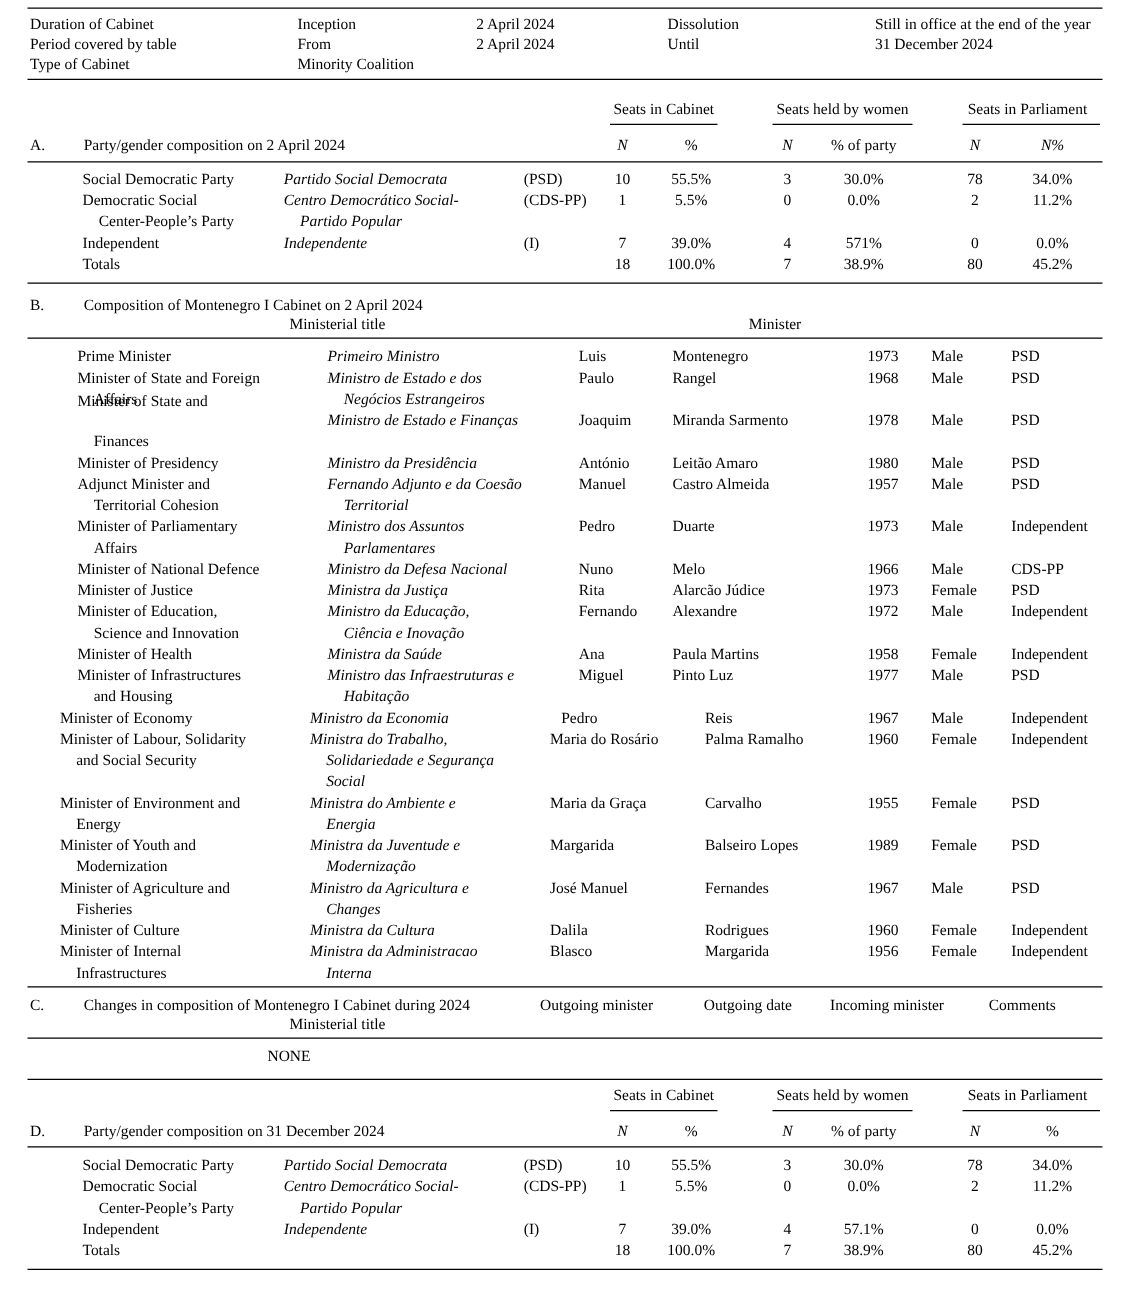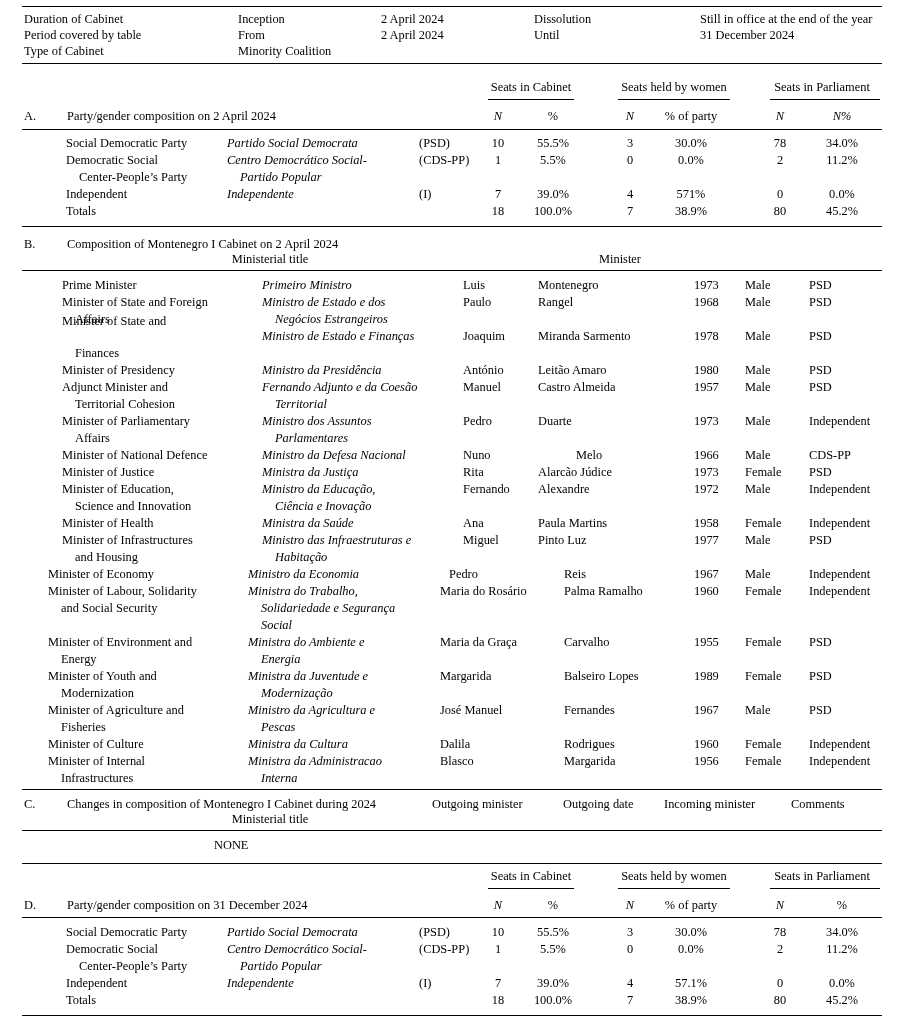--- a/index.html
+++ b/index.html
@@ -252,21 +252,21 @@
     <div class="t m-pt it indent" style="top:430px;">Parlamentares</div>
     <div class="t m-first" style="top:413px;">Pedro</div>
     <div class="t m-last" style="top:413px;">Duarte</div>
     <div class="t m-year" style="top:413px;">1973</div>
     <div class="t m-gender" style="top:413px;">Male</div>
     <div class="t m-party" style="top:413px;">Independent</div>
 
     <div class="t m-title" style="top:447px;">Minister of National Defence</div>
     <div class="t m-pt it" style="top:447px;">Ministro da Defesa Nacional</div>
     <div class="t m-first" style="top:447px;">Nuno</div>
-    <div class="t m-last" style="top:447px;margin-left:38px;">Melo</div>
+    <div class="t m-last" style="top:447px;">Melo</div>
     <div class="t m-year" style="top:447px;">1966</div>
     <div class="t m-gender" style="top:447px;">Male</div>
     <div class="t m-party" style="top:447px;">CDS-PP</div>
 
     <div class="t m-title" style="top:464px;">Minister of Justice</div>
     <div class="t m-pt it" style="top:464px;">Ministra da Justiça</div>
     <div class="t m-first" style="top:464px;">Rita</div>
     <div class="t m-last" style="top:464px;">Alarcão Júdice</div>
     <div class="t m-year" style="top:464px;">1973</div>
     <div class="t m-gender" style="top:464px;">Female</div>
@@ -335,21 +335,21 @@
     <div class="t it indent" style="top:685px; left:248px;">Modernização</div>
     <div class="t" style="top:668px; left:440px;">Margarida</div>
     <div class="t" style="top:668px; left:564px;">Balseiro Lopes</div>
     <div class="t m-year" style="top:668px;">1989</div>
     <div class="t m-gender" style="top:668px;">Female</div>
     <div class="t m-party" style="top:668px;">PSD</div>
 
     <div class="t" style="top:702px; left:48px;">Minister of Agriculture and</div>
     <div class="t indent" style="top:719px; left:48px;">Fisheries</div>
     <div class="t it" style="top:702px; left:248px;">Ministro da Agricultura e</div>
-    <div class="t it indent" style="top:719px; left:248px;">Pescas</div>
+    <div class="t it indent" style="top:719px; left:248px;">Changes</div>
     <div class="t" style="top:702px; left:440px;">José Manuel</div>
     <div class="t" style="top:702px; left:564px;">Fernandes</div>
     <div class="t m-year" style="top:702px;">1967</div>
     <div class="t m-gender" style="top:702px;">Male</div>
     <div class="t m-party" style="top:702px;">PSD</div>
 
     <div class="t" style="top:736px; left:48px;">Minister of Culture</div>
     <div class="t it" style="top:736px; left:248px;">Ministra da Cultura</div>
     <div class="t" style="top:736px; left:440px;">Dalila</div>
     <div class="t" style="top:736px; left:564px;">Rodrigues</div>

